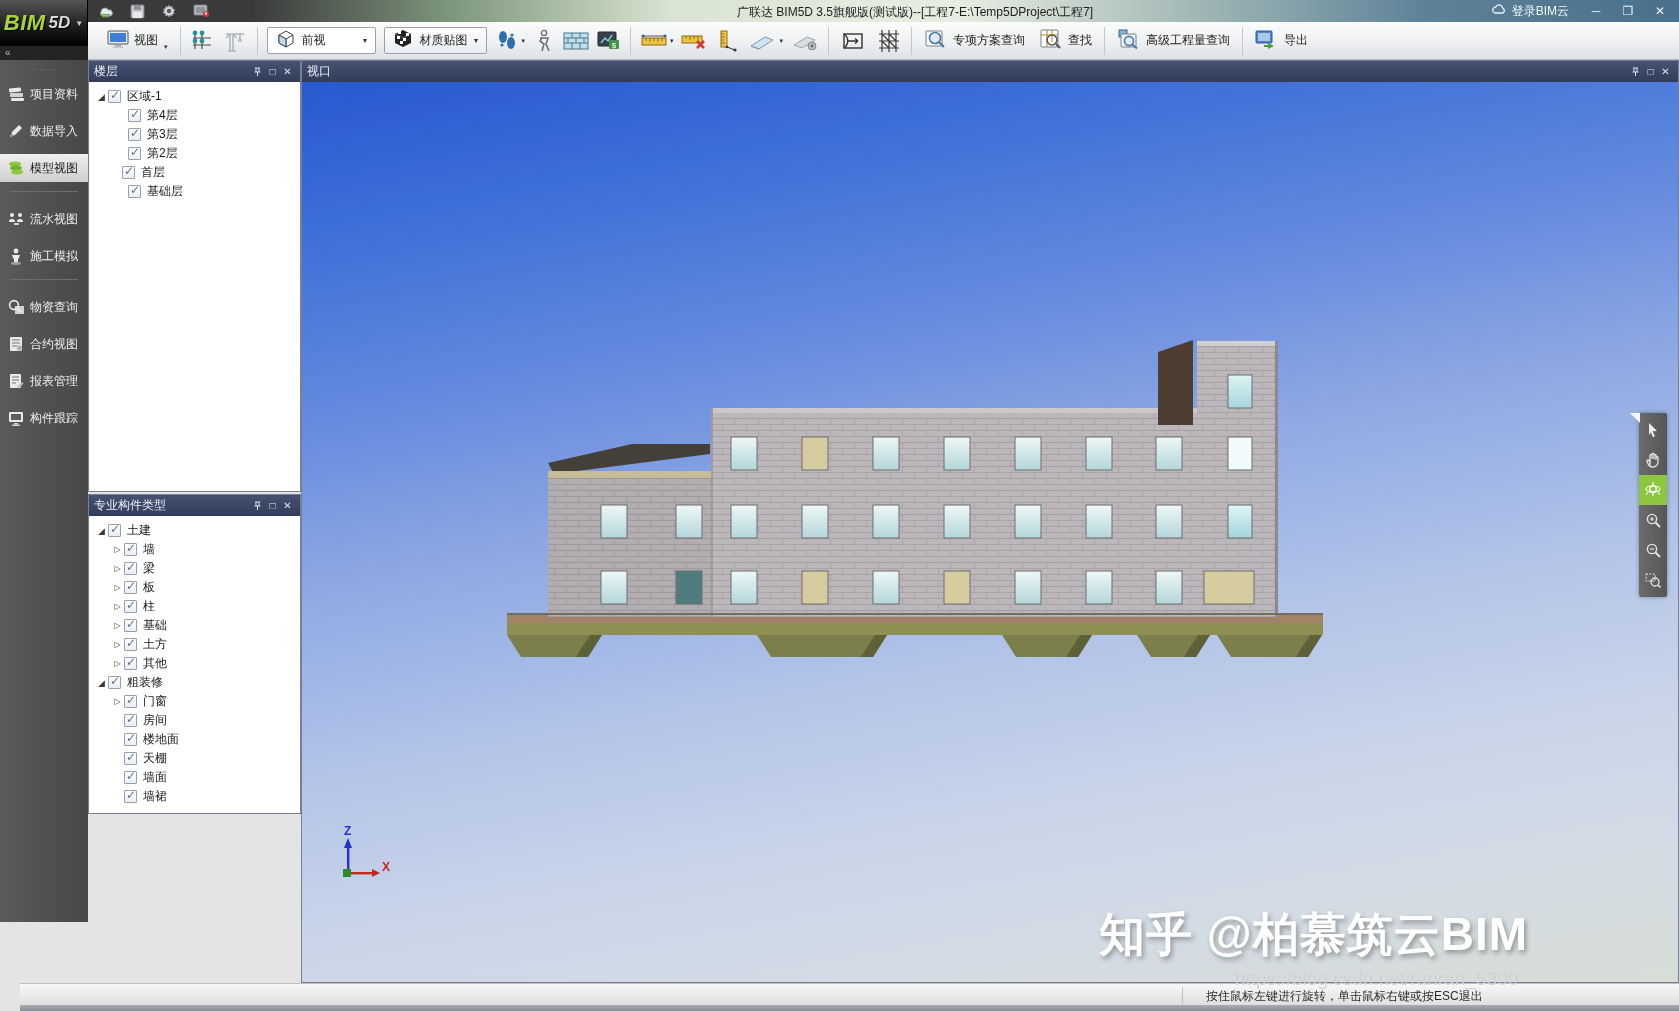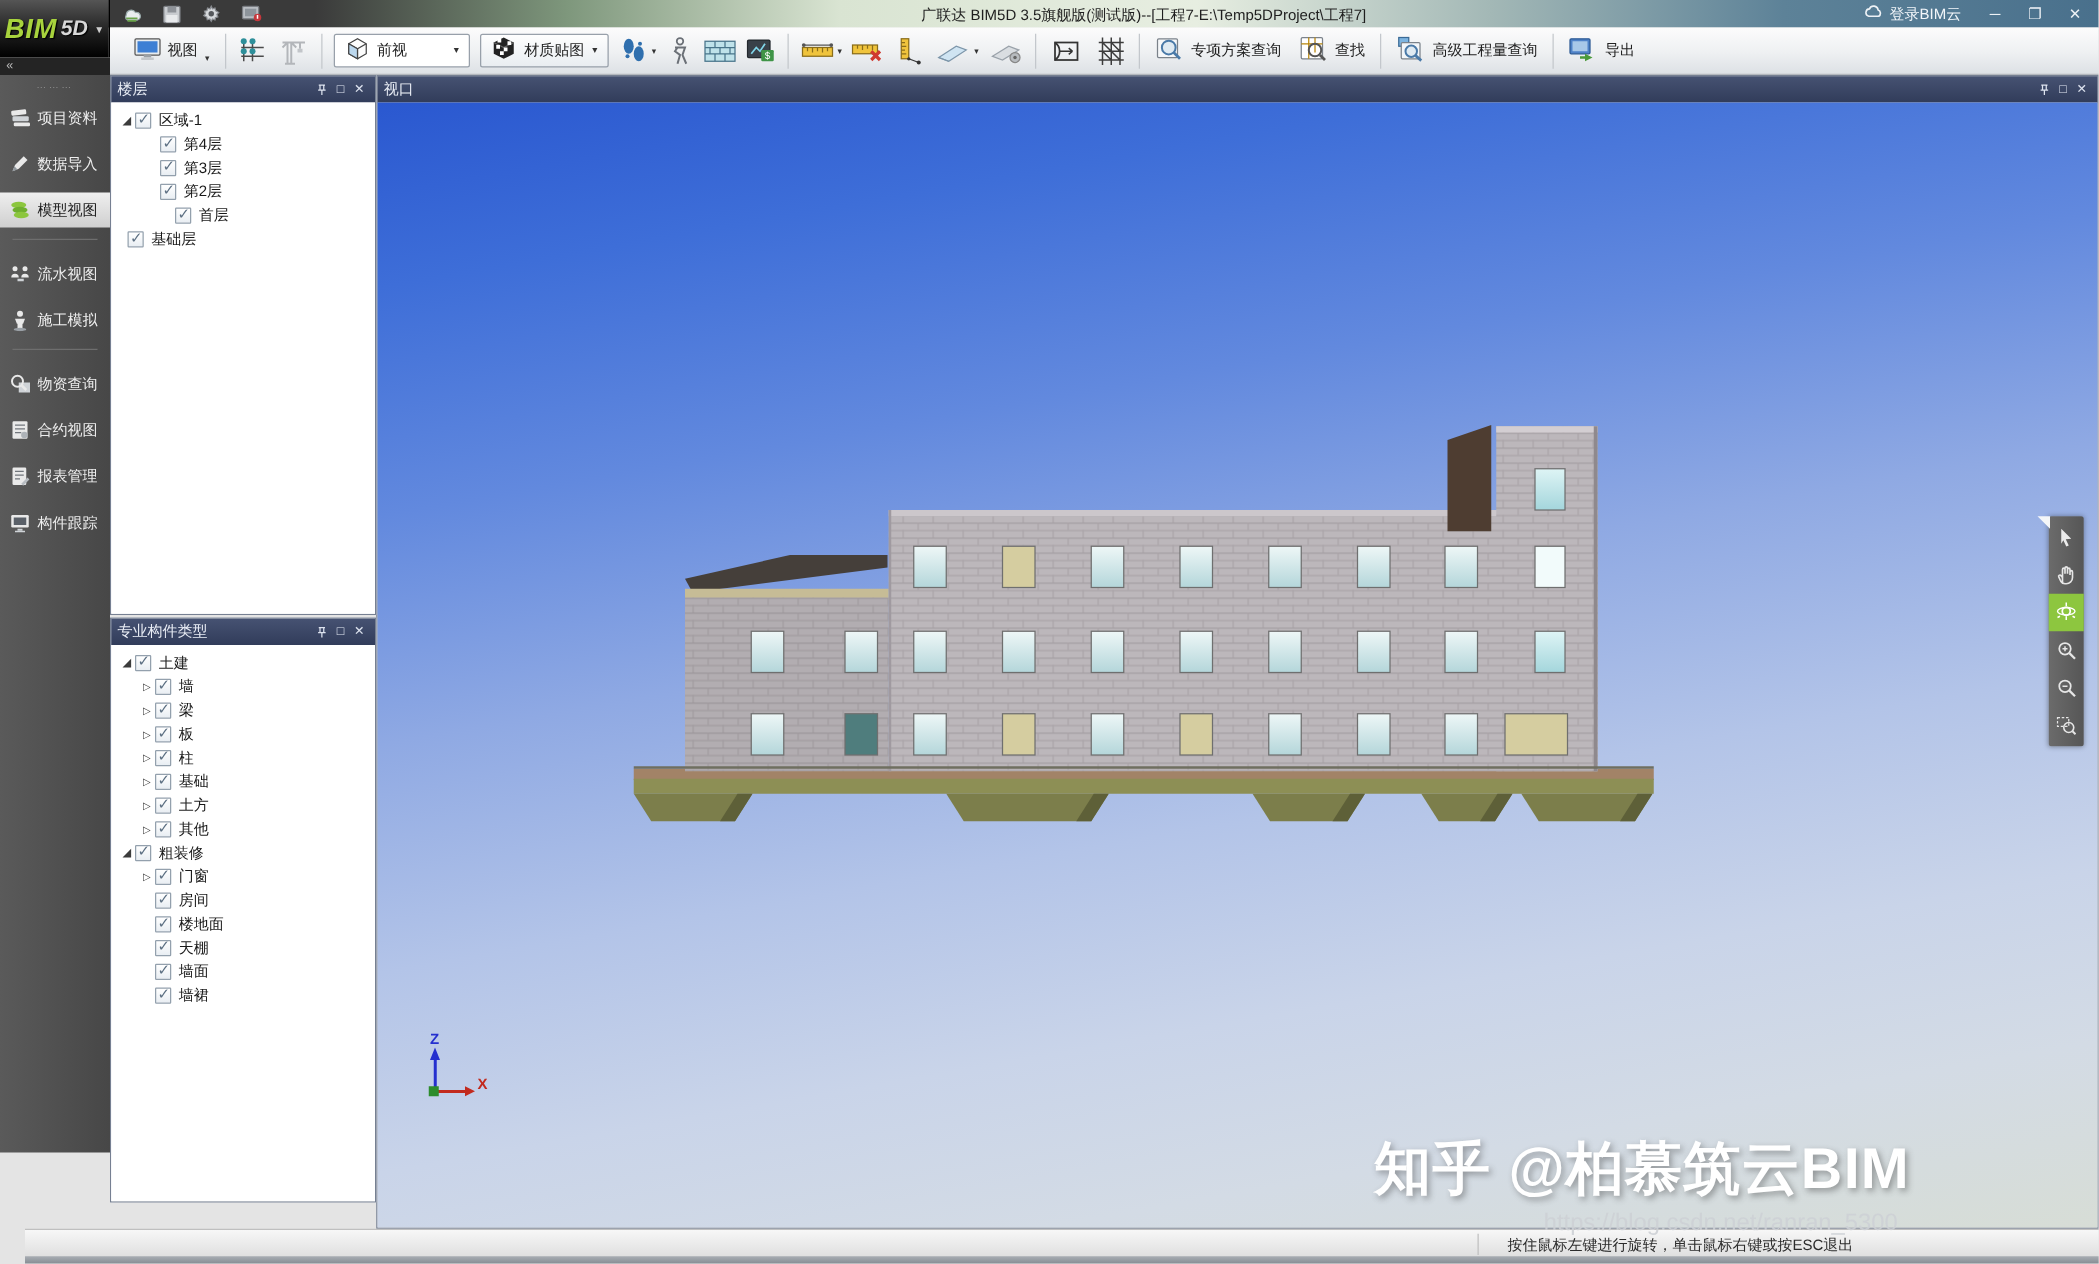--- a/index.html
+++ b/index.html
@@ -44,21 +44,21 @@
 .nav-grip{color:#8f8f8f;font-size:8px;text-align:center;letter-spacing:2px;line-height:8px;margin-bottom:8px;}
 .nav-item{display:flex;align-items:center;gap:5px;height:28px;margin:0 0 9px 0;padding-left:7px;color:#eeeeee;cursor:default;}
 .nav-item.active{background:linear-gradient(#efefef,#cfcfcf);color:#1c1c1c;}
 .nav-ic{width:18px;height:18px;flex:0 0 18px;display:flex;align-items:center;justify-content:center;}
 .nav-lb{font-size:12px;white-space:nowrap;}
 .nav-sep{height:1px;background:#6e6e6e;margin:4px 10px 13px 10px;}
 
 
 .panel{position:absolute;left:88px;width:213px;border:1px solid #768092;display:flex;flex-direction:column;background:#fff;z-index:3;}
 .p-floors{top:60px;height:432px;}
-.p-comps{top:494px;height:468px;}
+.p-comps{top:494px;height:320px;}
 .phead{height:21px;flex:0 0 21px;background:linear-gradient(#465272,#313c5a);color:#e9edf5;display:flex;align-items:center;
  padding:0 5px;font-size:12px;}
 .phead .grow{flex:1;}
 .pbtn{width:15px;height:15px;display:flex;align-items:center;justify-content:center;color:#dde3ef;font-size:10px;}
 .pbody{flex:1;background:#fff;padding-top:5px;overflow:hidden;}
 .trow{display:flex;align-items:center;height:19px;color:#191919;}
 .exp{width:13px;text-align:center;font-size:8px;color:#3c3c3c;flex:0 0 13px;}
 .exp.open{font-size:9px;}
 .cb{width:13px;height:13px;flex:0 0 13px;border:1px solid #93a0ad;border-radius:1px;background:linear-gradient(#ffffff,#e9eef3);
  position:relative;margin-right:6px;}
@@ -467,26 +467,26 @@
         <div class="trow" style="padding-left: 26px;">
           <span class="exp"></span>
           <span class="cb"></span>
           <span class="tlabel">第3层</span>
         </div>
         <div class="trow" style="padding-left: 26px;">
           <span class="exp"></span>
           <span class="cb"></span>
           <span class="tlabel">第2层</span>
         </div>
-        <div class="trow" style="padding-left: 38px;">
+        <div class="trow" style="padding-left: 20px;">
           <span class="exp"></span>
           <span class="cb"></span>
           <span class="tlabel">首层</span>
         </div>
-        <div class="trow" style="">
+        <div class="trow" style="padding-left: 26px;">
           <span class="exp"></span>
           <span class="cb"></span>
           <span class="tlabel">基础层</span>
         </div>
       </div>
   </div>
 
   <div class="panel p-comps">
     <div class="phead">
       <span>专业构件类型</span>

